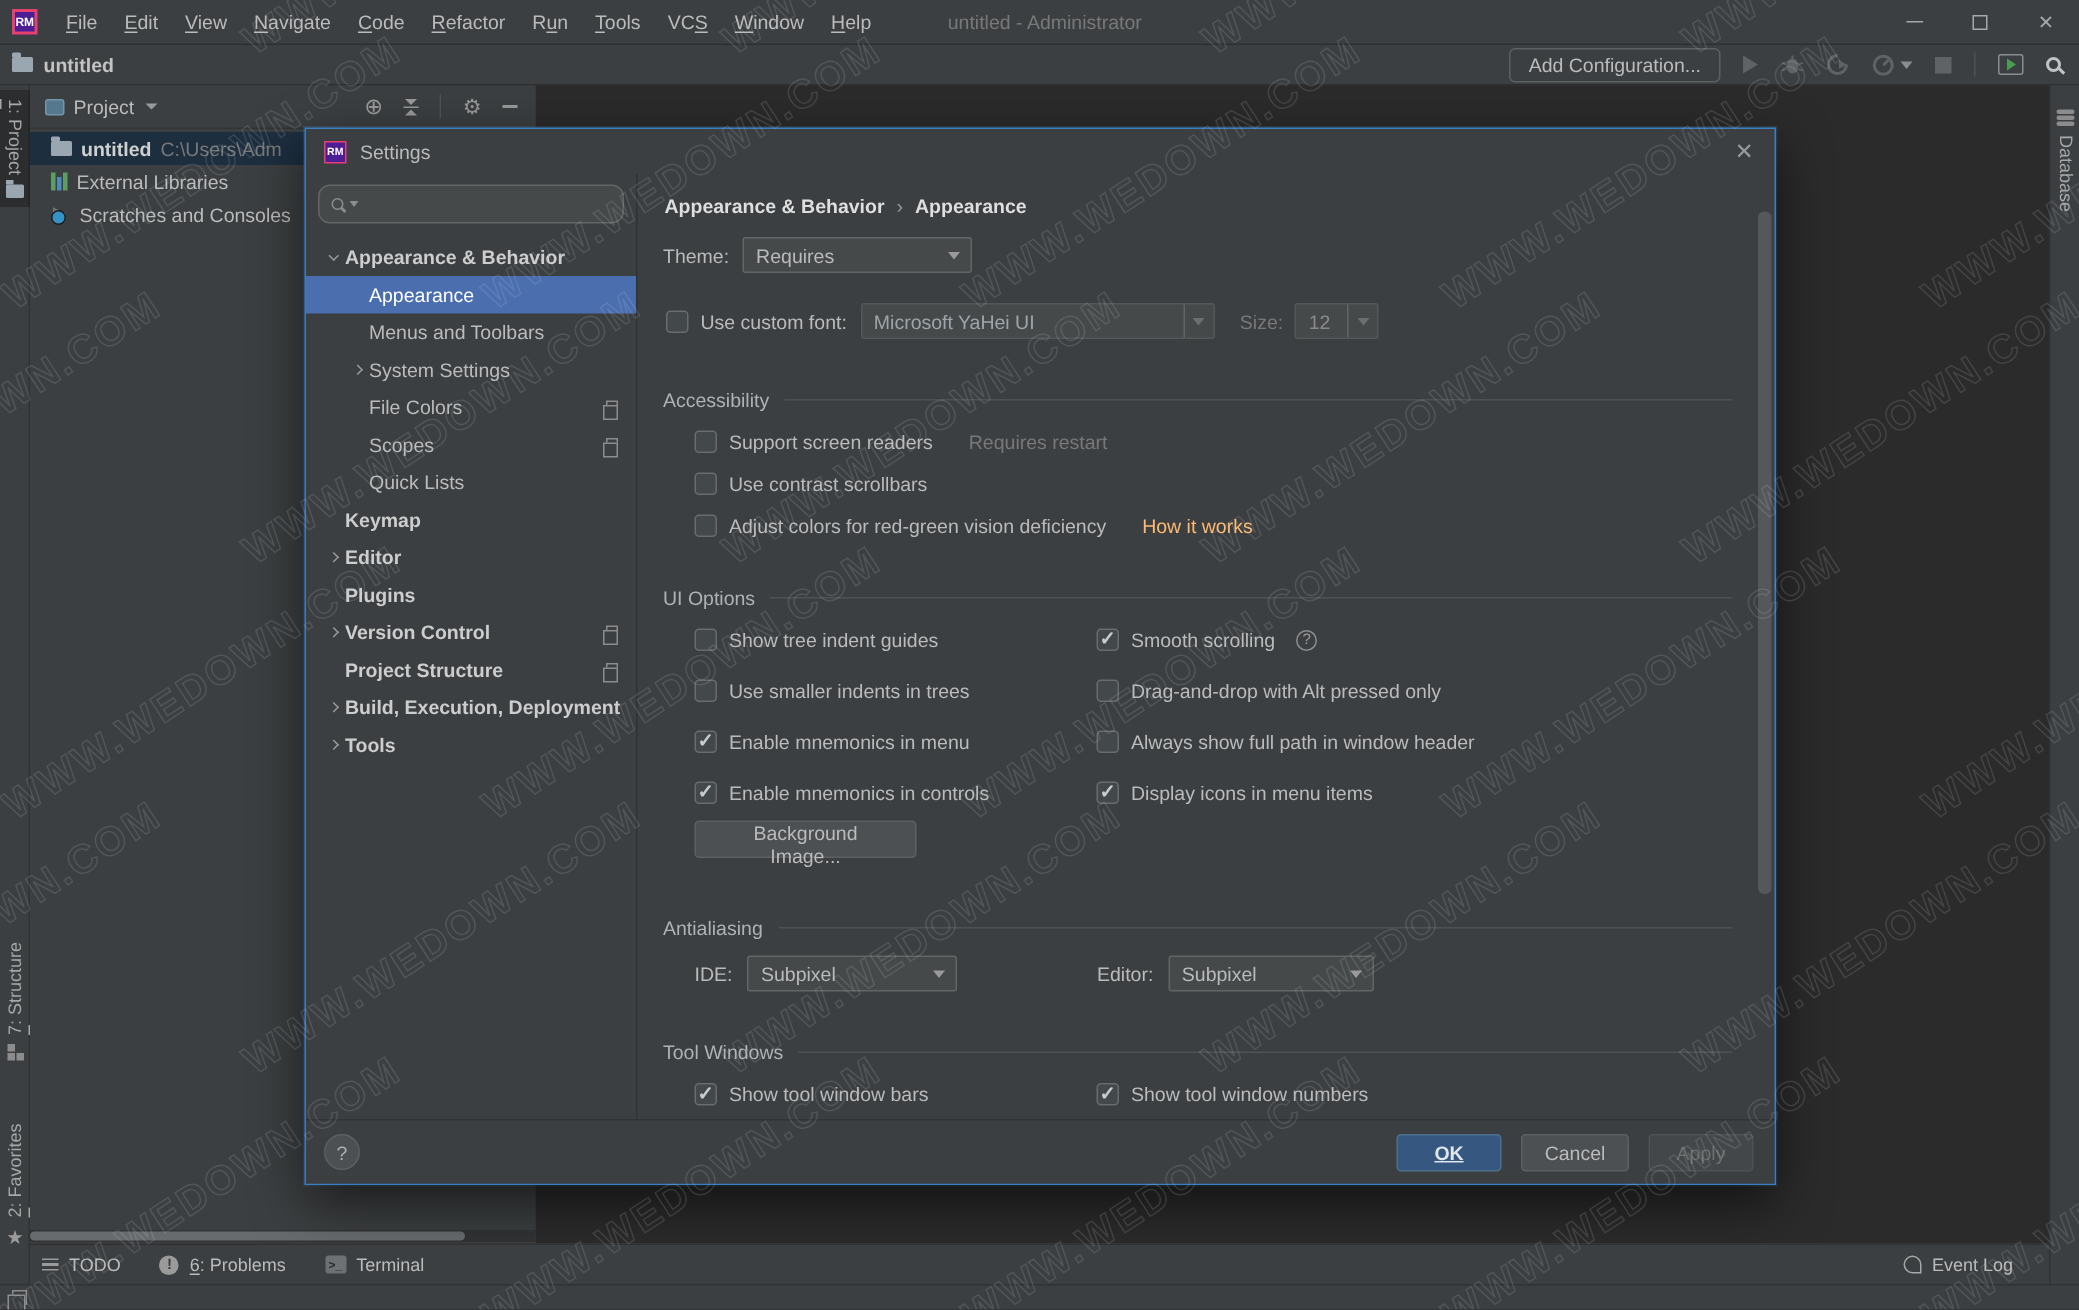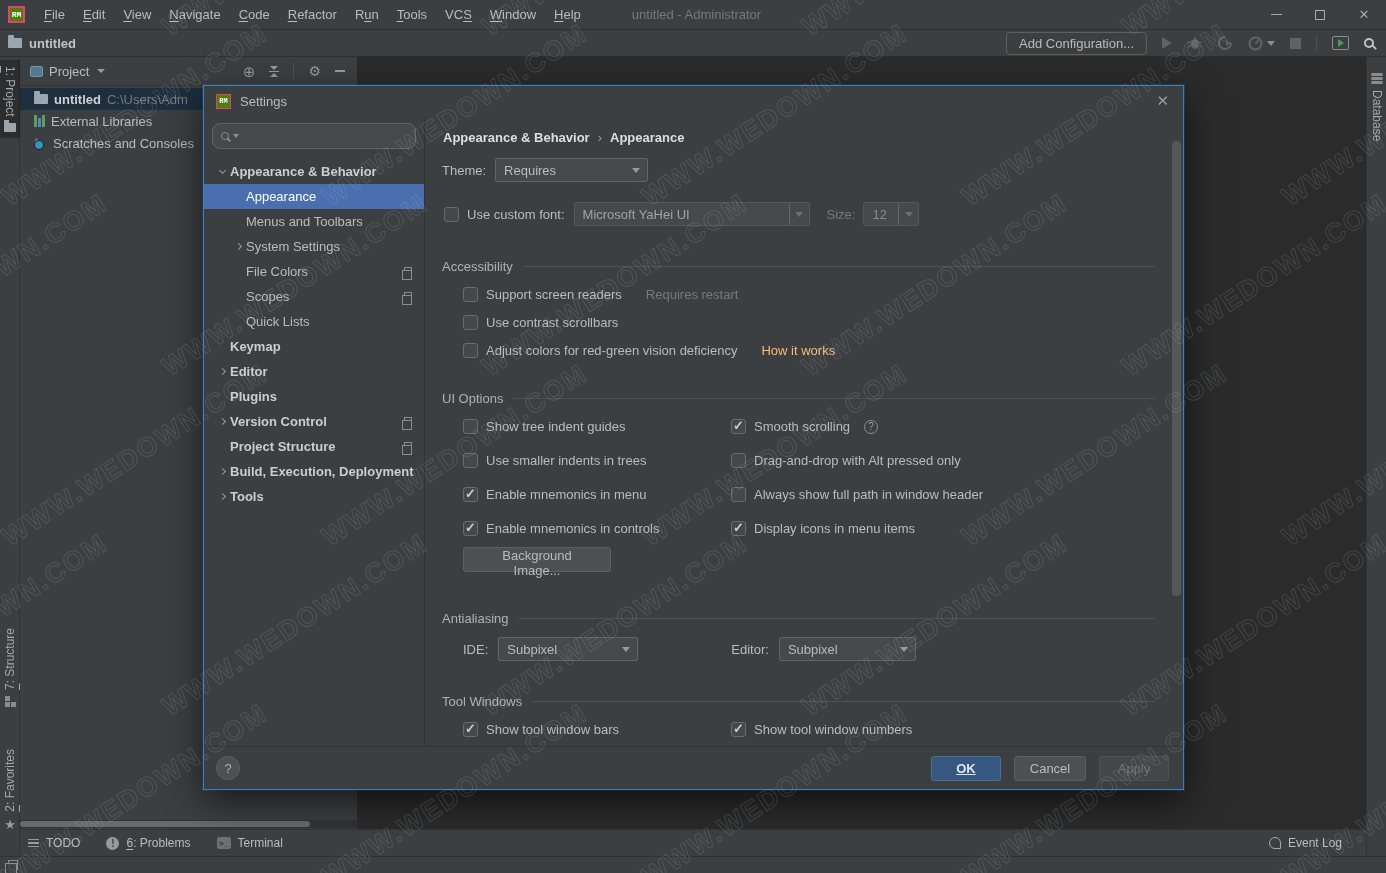--- a/index.html
+++ b/index.html
@@ -1,21 +1,21 @@
 <!DOCTYPE html>
 <html><head>
 <meta charset="utf-8">
 <style>
   * { margin:0; padding:0; box-sizing:border-box; }
   html,body { width:1386px; height:873px; background:#2b2b2b; font-family:"Liberation Sans", sans-serif; font-size:13px; color:#bbbbbb; overflow:hidden; }
   #app { position:relative; width:1386px; height:873px; background:#3c3f41; overflow:hidden; }
 
   
   .titlebar { position:absolute; left:0; top:0; width:1386px; height:30px; background:#3c3f41; border-bottom:1px solid #2f2f2f; display:flex; align-items:center; }
-  .rm-logo { width:17px; height:17px; background:#4d7c0f; border:2px solid #e4426b; margin-left:8px; display:flex; align-items:center; justify-content:center; color:#fff; font-size:8px; font-weight:bold; letter-spacing:0;font-family:Liberation Mono, monospace; }
+  .rm-logo { width:17px; height:17px; background:#4c1d95; border:2px solid #e4426b; margin-left:8px; display:flex; align-items:center; justify-content:center; color:#fff; font-size:8px; font-weight:bold; letter-spacing:0; }
   .menu { display:flex; margin-left:10px; }
   .menu-item { padding:0 9px; line-height:29px; color:#bbbbbb; cursor:default; }
   .mn { text-decoration:underline; text-underline-offset:2px; }
   .win-title { color:#787878; margin-left:42px; }
   .win-controls { margin-left:auto; display:flex; height:30px; }
   .win-btn { width:44px; display:flex; align-items:center; justify-content:center; color:#a7a7a7; font-size:13px; }
   .win-btn .box { width:10px; height:10px; border:1px solid #a7a7a7; }
   .win-btn .minus { width:11px; height:1px; background:#a7a7a7; }
 
   

